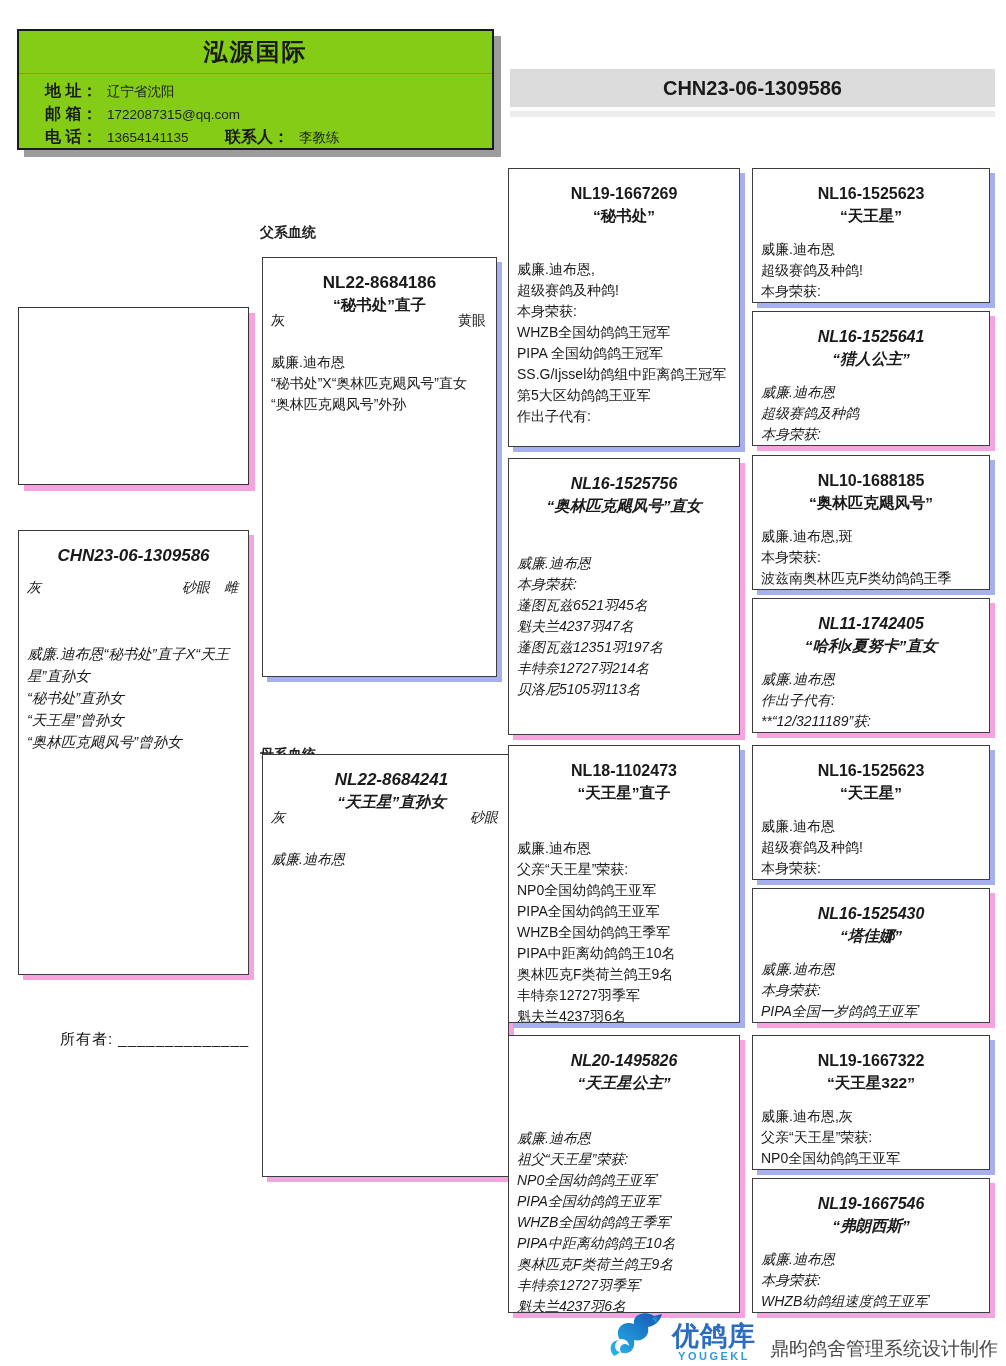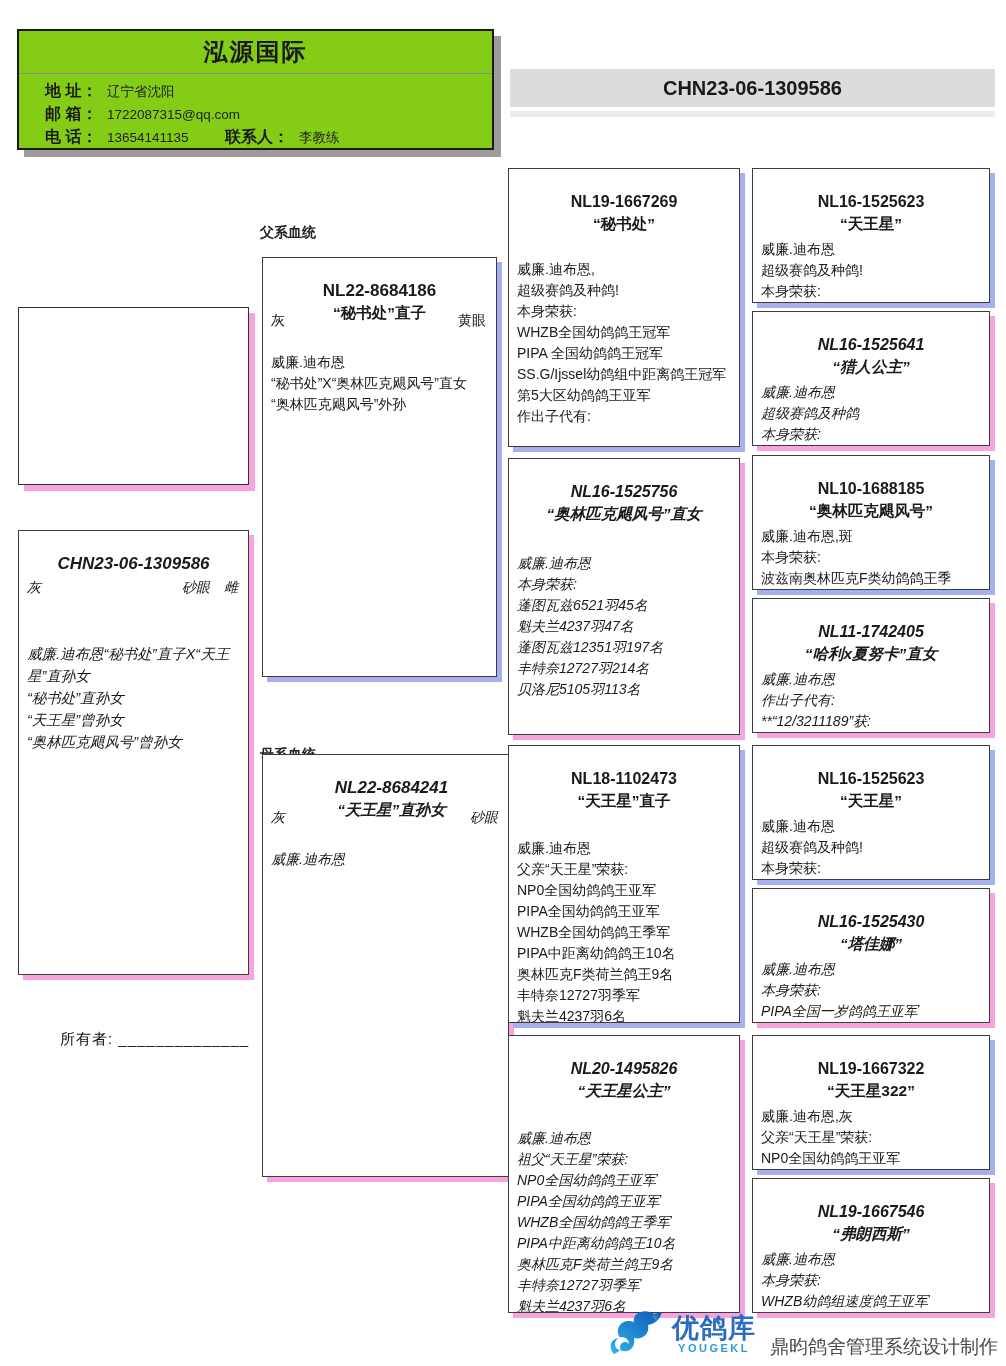--- a/index.html
+++ b/index.html
@@ -20,35 +20,35 @@
 
   
   .ring-banner{position:absolute;left:510px;top:69px;width:485px;height:38px;background:#dcdcdc;
                text-align:center;font-size:20px;font-weight:bold;line-height:38px;}
   .ring-banner-strip{position:absolute;left:510px;top:111px;width:485px;height:6px;background:#ededed;}
 
   
   .box{position:absolute;background:#fff;border:1px solid #3c3c3c;overflow:hidden;}
   .shadow-blue{box-shadow:5px 5px 0 0 #a6b0ee;}
   .shadow-pink{box-shadow:5px 5px 0 0 #f6a3e0;font-style:italic;}
-  .ring{text-align:center;font-weight:bold;font-size:16px;margin-top:22px;line-height:22px;}
+  .ring{text-align:center;font-weight:bold;font-size:16px;margin-top:14px;line-height:22px;}
   .pname{text-align:center;font-weight:bold;font-size:15.5px;line-height:22px;}
   .attrs{position:absolute;left:8px;right:10px;display:flex;justify-content:space-between;font-size:14px;}
   .attrs .right span{margin-left:14px;}
   .pbody{position:absolute;left:8px;right:5px;font-size:14px;line-height:21px;white-space:pre-line;}
 
   .photo-box{position:absolute;left:18px;top:307px;width:229px;height:176px;background:#fff;
              border:1px solid #333;box-shadow:6px 6px 0 0 #f6a3e0;}
 
   .lineage-label{position:absolute;font-size:14px;font-weight:bold;color:#222;}
 
   .owner-line{position:absolute;left:60px;top:1030px;font-size:15px;color:#111;letter-spacing:1px;}
 
   
-  .footer{position:absolute;left:608px;top:1306px;height:56px;display:flex;align-items:center;}
+  .footer{position:absolute;left:608px;top:1306px;height:56px;display:flex;align-items:flex-end;}
   .logo-icon{width:56px;height:52px;}
   .logo-text{margin-left:8px;display:flex;flex-direction:column;align-items:center;}
   .logo-cn{font-size:27px;font-weight:bold;color:#2a6cc0;line-height:28px;letter-spacing:1px;}
   .logo-en{font-size:11px;font-weight:bold;color:#2e9bd6;letter-spacing:2.5px;line-height:12px;}
   .tagline{margin-left:14px;font-size:19px;color:#4a4a4a;margin-top:25px;}
 </style>
 </head>
 <body>
 
 <div class="page">

